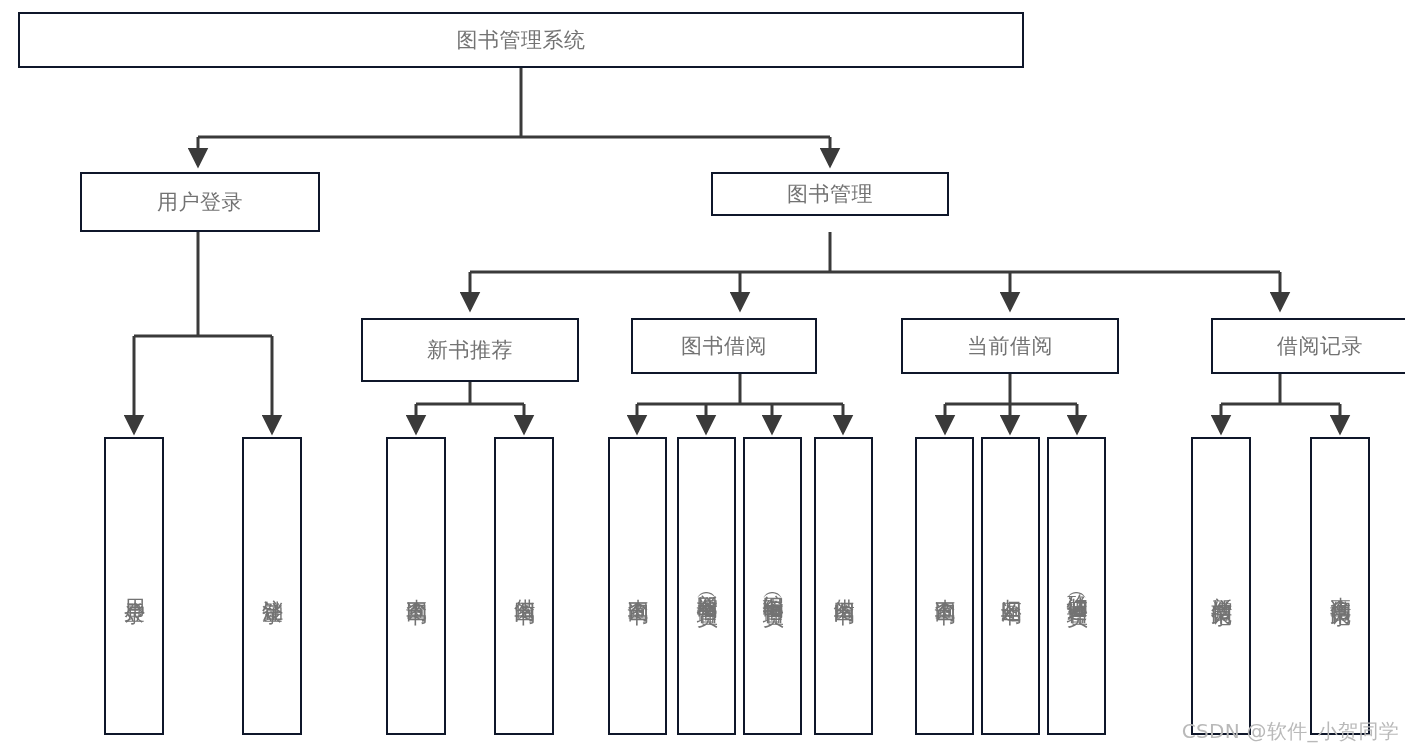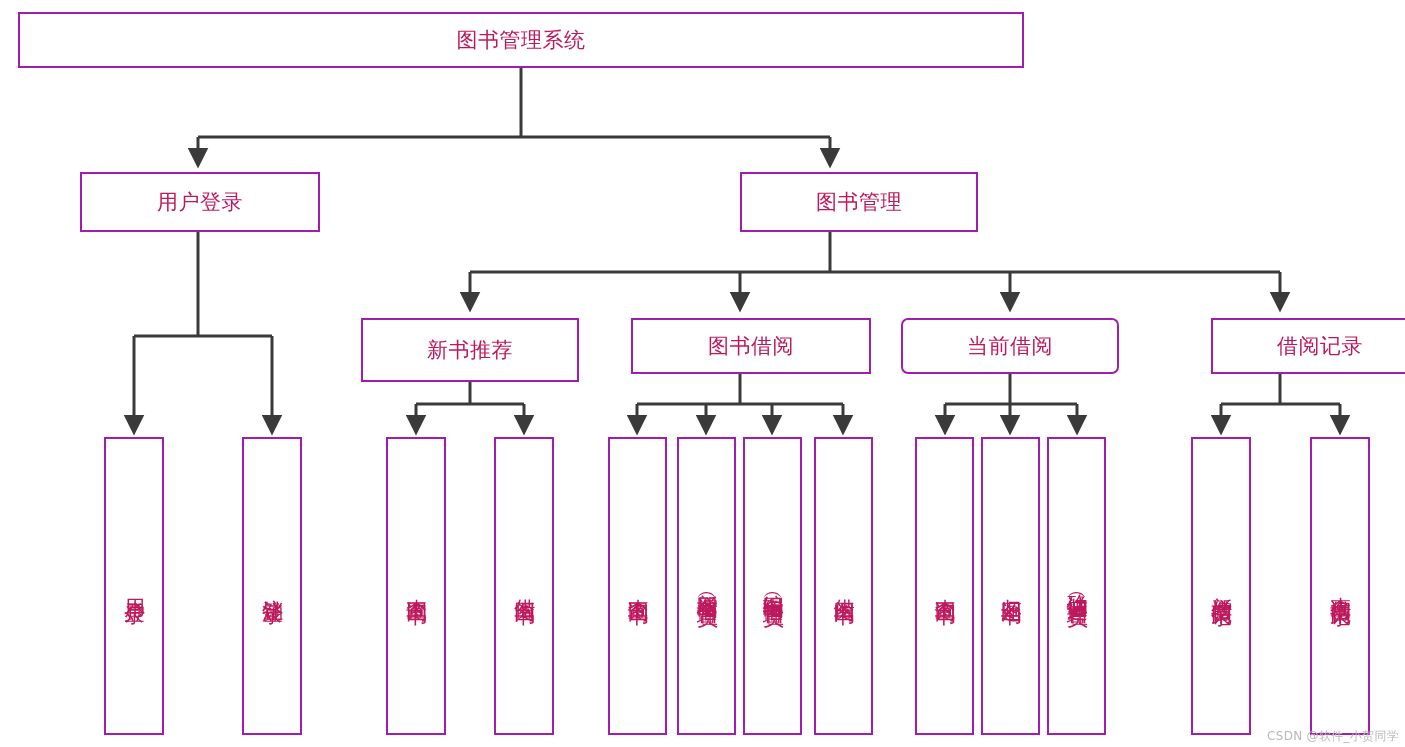--- a/index.html
+++ b/index.html
@@ -19,26 +19,26 @@
   }
   svg.wires {
     position: absolute;
     left: 0; top: 0;
     width: 1405px;
     height: 747px;
     pointer-events: none;
   }
   .node {
     position: absolute;
-    border: 2px solid #a21caf;
+    border: 2px solid #0f172a;
     background: #ffffff;
     display: flex;
     align-items: center;
     justify-content: center;
-    color: #be185d;
+    color: #737373;
   }
   .node .label {
     display: block;
     text-align: center;
     line-height: 1.18;
     white-space: nowrap;
   }
   .node.horiz .label {
     font-size: 21px;
     letter-spacing: 0.5px;
@@ -53,21 +53,21 @@
     font-size: 21px;
     line-height: 1.12;
     letter-spacing: 2px;
     white-space: nowrap;
     max-height: 100%;
   }
   .watermark {
     position: absolute;
     right: 6px;
     bottom: 2px;
-    font-size: 12px;
+    font-size: 20px;
     color: #b9b9b9;
     letter-spacing: 0.3px;
     white-space: nowrap;
     margin-top: 34px;
   }
 </style>
 </head>
 <body>
 
 <div id="canvas">
@@ -122,31 +122,31 @@
     </g>
   </svg>
 
   <div class="node horiz" style="left:18px; top:12px; width:1006px; height:56px;">
     <span class="label">图书管理系统</span>
   </div>
 
   <div class="node horiz" style="left:80px; top:172px; width:240px; height:60px;">
     <span class="label">用户登录</span>
   </div>
-  <div class="node horiz" style="left:740px; top:172px; width:238px; height:60px;">
+  <div class="node horiz" style="left:711px; top:172px; width:238px; height:44px;">
     <span class="label">图书管理</span>
   </div>
 
   <div class="node horiz" style="left:361px; top:318px; width:218px; height:64px;">
     <span class="label">新书推荐</span>
   </div>
-  <div class="node horiz" style="left:631px; top:318px; width:240px; height:56px;">
+  <div class="node horiz" style="left:631px; top:318px; width:186px; height:56px;">
     <span class="label">图书借阅</span>
   </div>
-  <div class="node horiz" style="left:901px; top:318px; width:218px; height:56px;border-radius:7px;">
+  <div class="node horiz" style="left:901px; top:318px; width:218px; height:56px;">
     <span class="label">当前借阅</span>
   </div>
   <div class="node horiz" style="left:1171px; top:318px; width:218px; height:56px;margin-left:40px;">
     <span class="label">借阅记录</span>
   </div>
 
   <div class="node vert" style="left:104px; top:437px; width:60px; height:298px;">
     <span class="label">用户登录</span>
   </div>
   <div class="node vert" style="left:242px; top:437px; width:60px; height:298px;">

